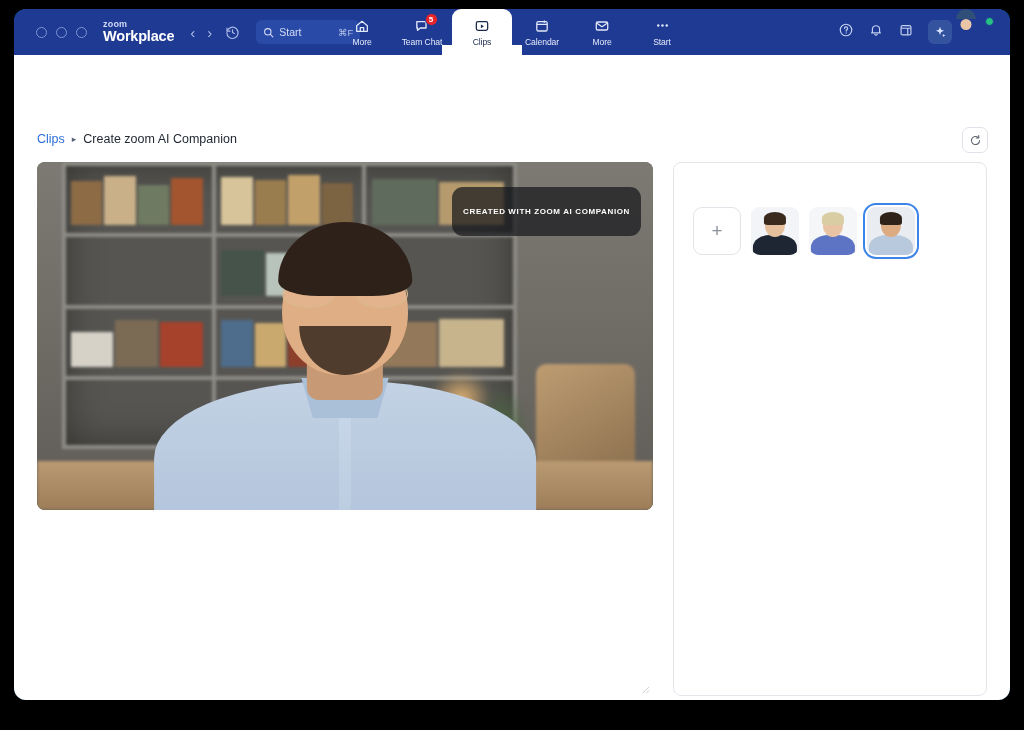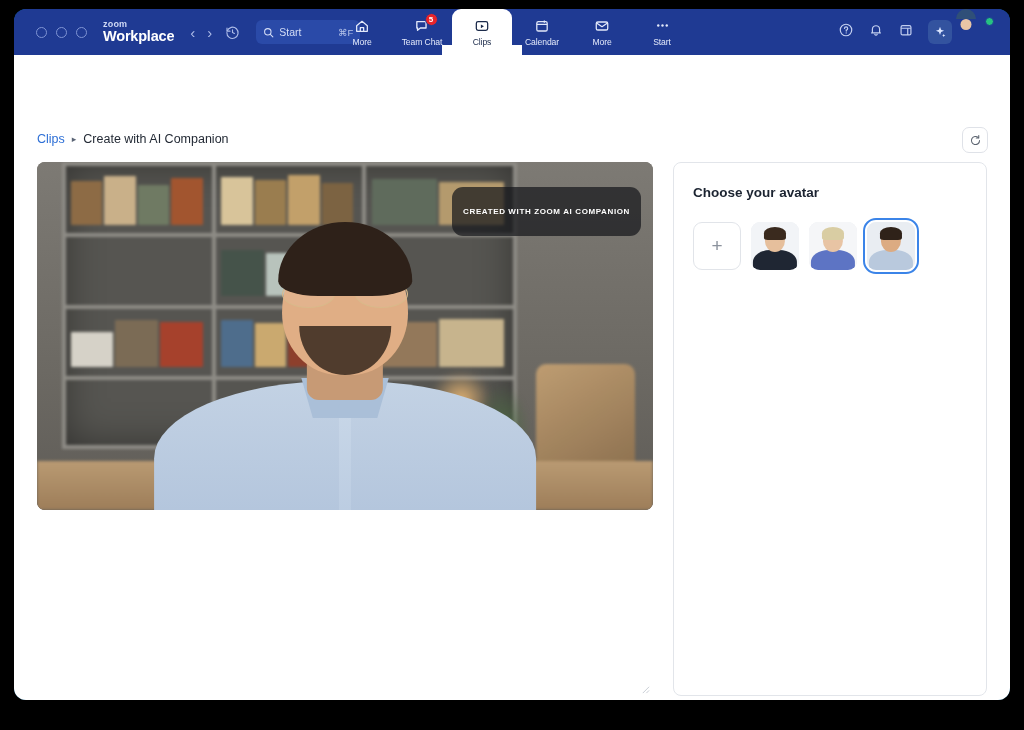--- a/index.html
+++ b/index.html
@@ -419,21 +419,21 @@
         <span class="online-dot"></span>
       </span>
     </div>
   </div>
 
   <div class="content">
 
     <div class="breadcrumb">
       <span class="crumb-link">Clips</span>
       <span class="sep">▸</span>
-      <span class="crumb-cur">Create with AI Companion</span>
+      <span class="crumb-cur">Create zoom AI Companion</span>
     </div>
 
     <div class="refresh-btn">
       <svg width="13" height="13" viewBox="0 0 24 24" fill="none" stroke="#5d6571" stroke-width="2">
         <path d="M19.5 12a7.5 7.5 0 1 1-2.3-5.4" stroke-linecap="round"></path>
         <polyline points="18,2.8 18,7.4 13.4,7.4" stroke-linecap="round" stroke-linejoin="round"></polyline>
       </svg>
     </div>
 
     <div class="preview">
@@ -510,21 +510,20 @@
       <div class="watermark">CREATED WITH ZOOM AI COMPANION</div>
     </div>
 
 
     <svg class="resize-handle" viewBox="0 0 10 10">
       <line x1="9" y1="2" x2="2" y2="9" stroke="#c3c8d0" stroke-width="1"></line>
       <line x1="9" y1="6" x2="6" y2="9" stroke="#c3c8d0" stroke-width="1"></line>
     </svg>
 
     <div class="avatar-panel">
-      <div class="panel-title">Choose your avatar</div>
       <div class="avatar-row">
 
         <div class="add-tile">
           <span>+</span>
         </div>
 
         <div class="av-tile">
           <span class="av-bg" style="background:#f2f4f7"></span>
           <span class="av-body" style="background:#1f2633"></span>
           <span class="av-head" style="background:#e6bf9c"></span>

